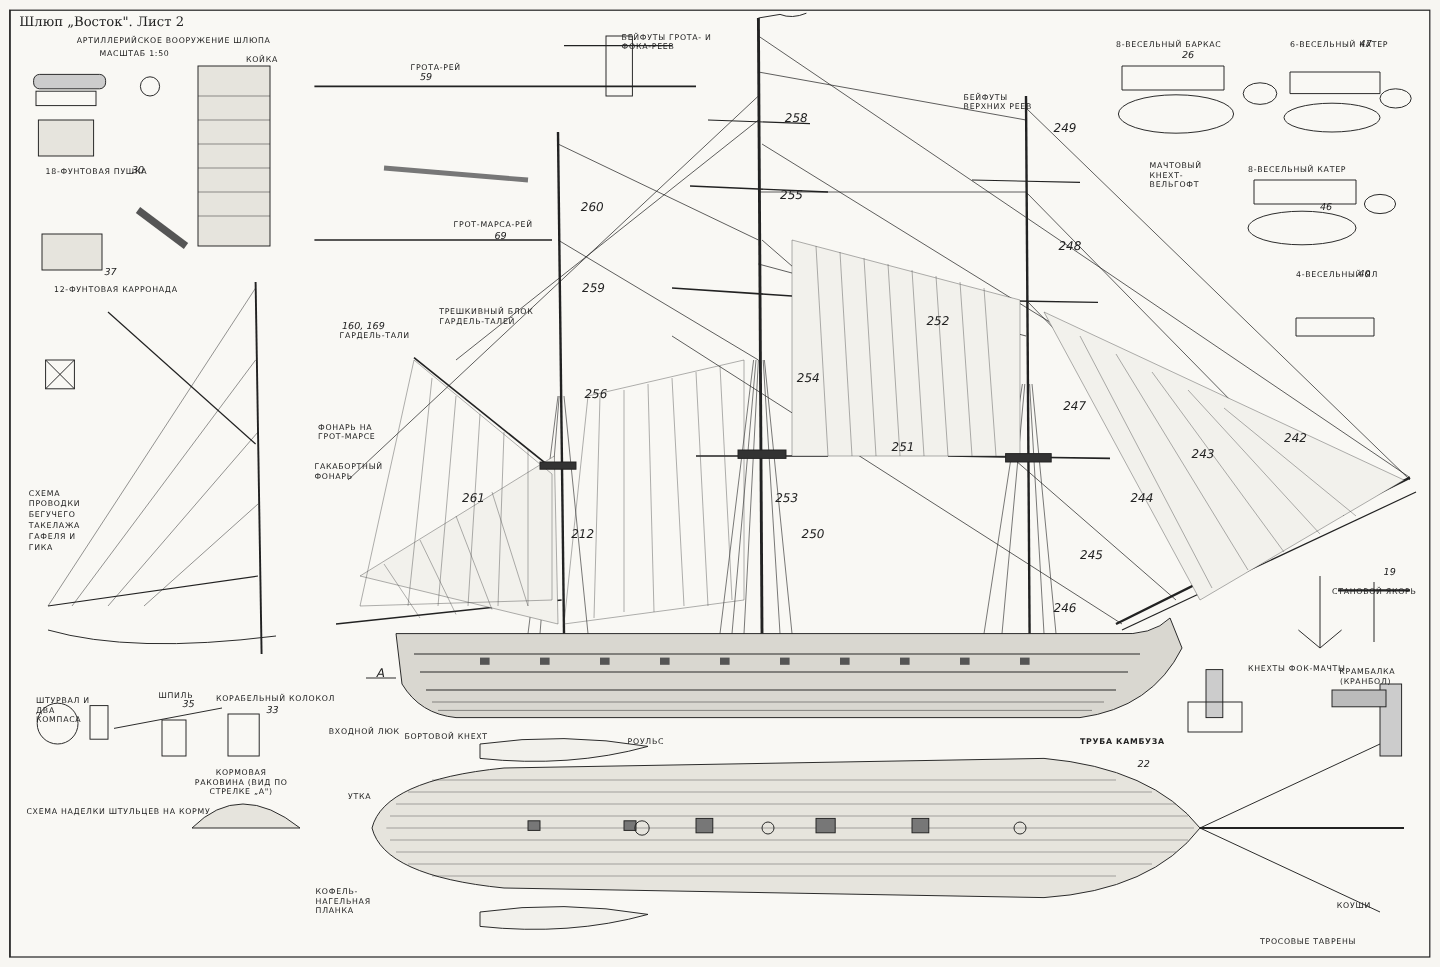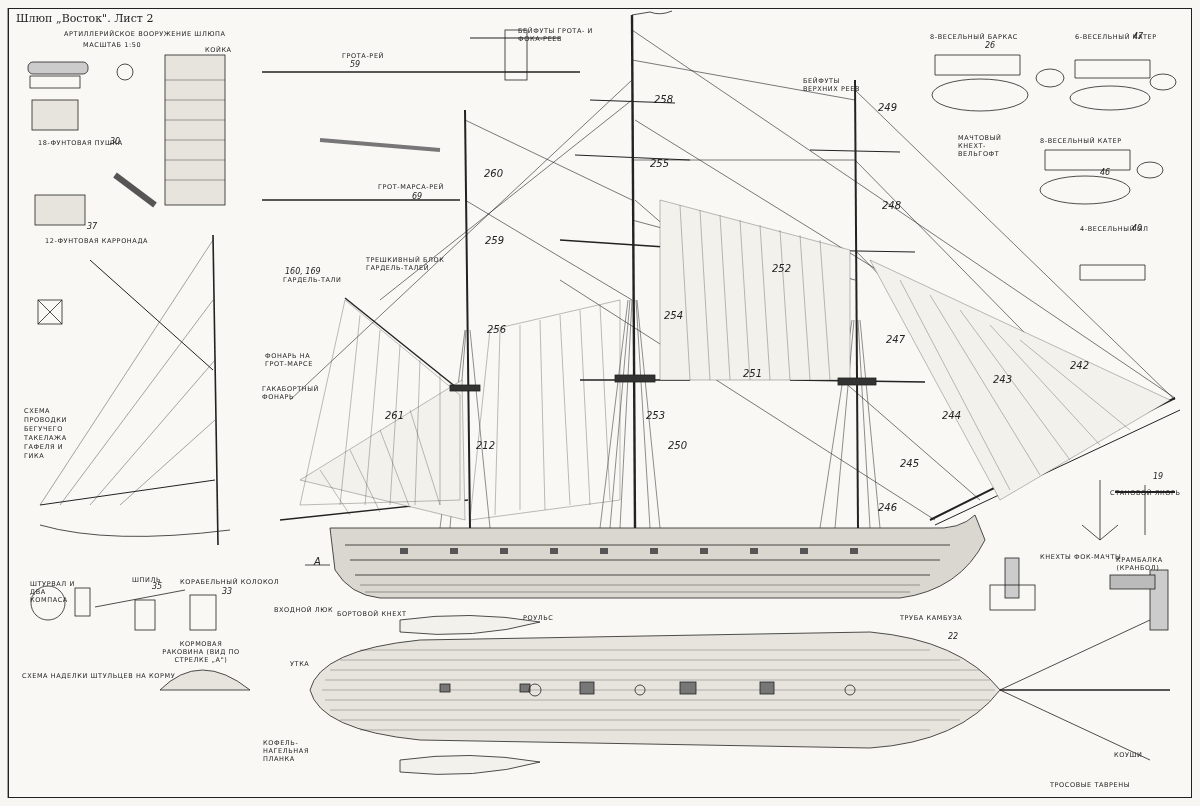--- a/index.html
+++ b/index.html
@@ -265,17 +265,17 @@
 <div class="num" style="left:152px;top:582px;">35</div>
 <div class="lbl" style="left:180px;top:578px;">Корабельный колокол</div>
 <div class="num" style="left:222px;top:587px;">33</div>
 <div class="lbl" style="left:160px;top:640px;line-height:8px;white-space:normal;width:82px;text-align:center;">Кормовая раковина (вид по стрелке „А")</div>
 <div class="lbl" style="left:22px;top:672px;">Схема наделки штульцев на корму</div>
 <div class="lbl" style="left:274px;top:606px;">Входной люк</div>
 <div class="lbl" style="left:337px;top:610px;">Бортовой кнехт</div>
 <div class="lbl" style="left:290px;top:660px;">Утка</div>
 <div class="lbl" style="left:263px;top:739px;line-height:8px;white-space:normal;width:60px;">Кофель-нагельная планка</div>
 <div class="lbl" style="left:523px;top:614px;">Роульс</div>
-<div class="lbl" style="left:900px;top:614px;">Труба камбуза</div>
+<div class="lbl" style="left:900px;top:614px;font-weight:bold;">Труба камбуза</div>
 <div class="num" style="left:948px;top:632px;">22</div>
 <div class="lbl" style="left:1114px;top:751px;">Коуши</div>
 <div class="lbl" style="left:1050px;top:781px;">Тросовые таврены</div>
 <div class="num" style="left:314px;top:556px;font-size:10px;">А</div>
 
 </body></html>

